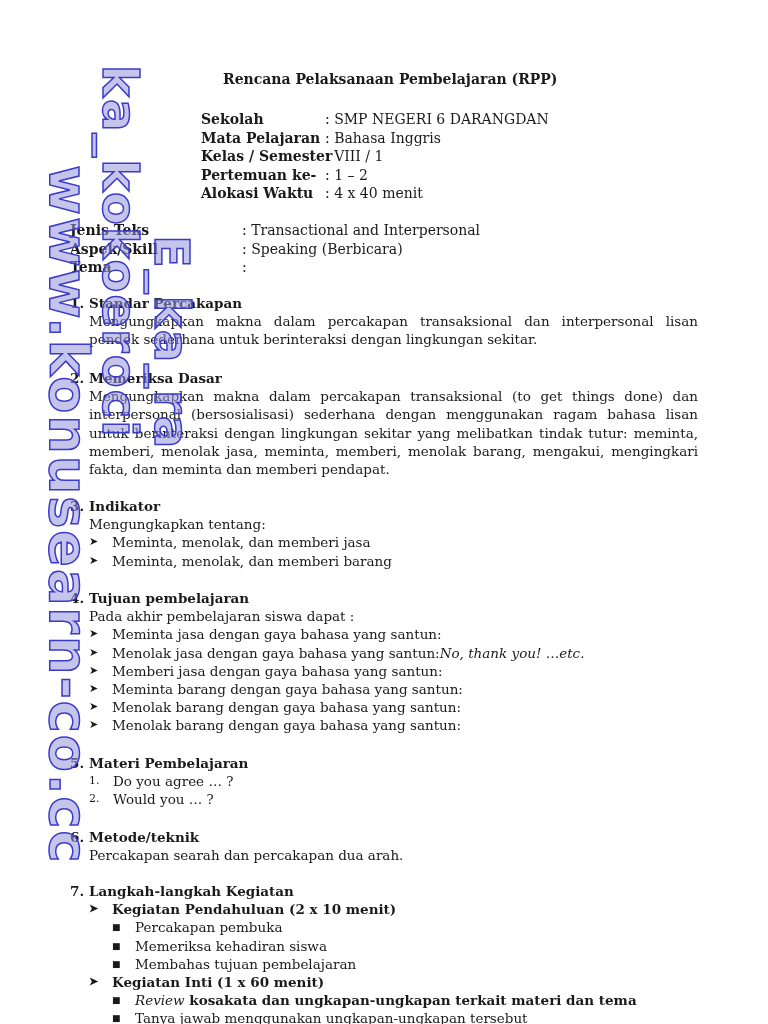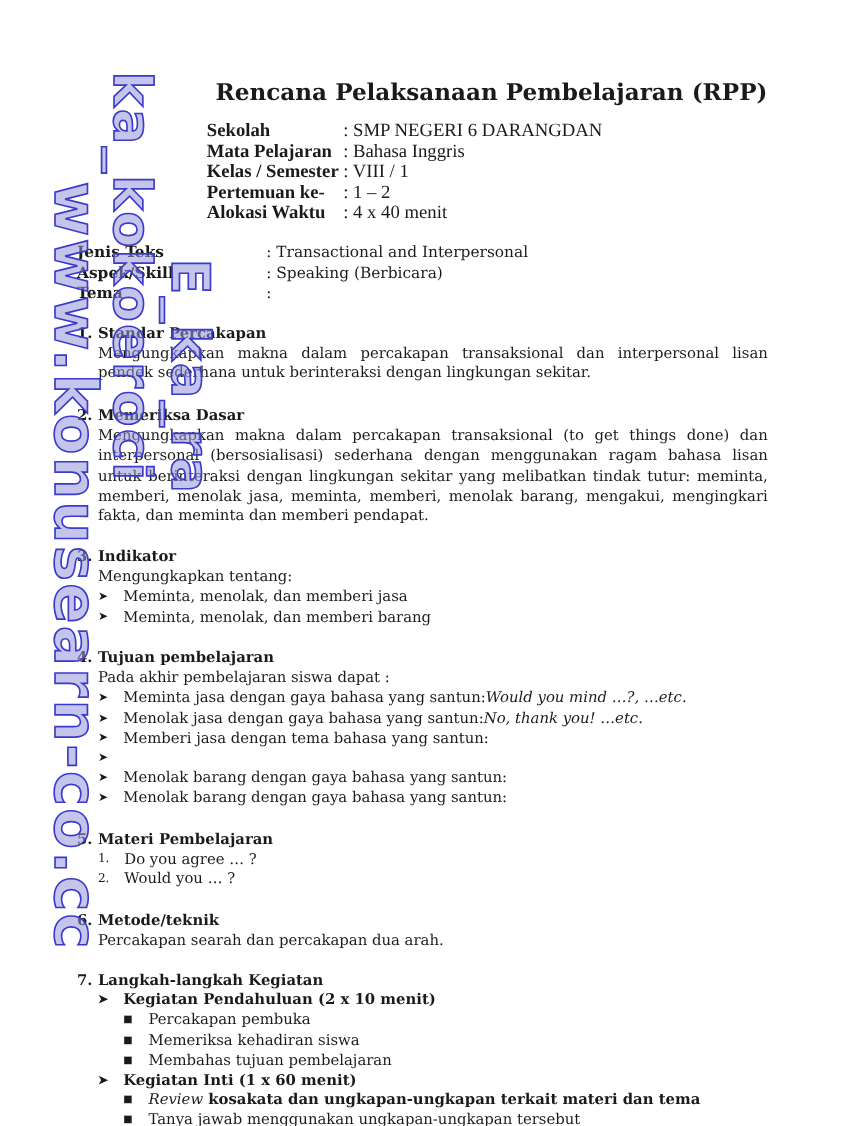--- a/index.html
+++ b/index.html
@@ -23,26 +23,26 @@
     letter-spacing: 2px;
     z-index: 2;
     pointer-events: none;
   }
   .wm1 { left: 100px; top: 165px; font-size: 54px; }
   .wm2 { left: 148px; top: 65px;  font-size: 48px; }
   .wm3 { left: 200px; top: 235px; font-size: 48px; }
 
   .content { position: absolute; left: 0; top: 0; z-index: 1; }
   .title {
-    position: absolute; left: 196px; top: 71px;
-    font-size: 21px; font-weight: bold; white-space: nowrap;
+    position: absolute; left: 223px; top: 71px;
+    font-size: 14px; font-weight: bold; white-space: nowrap;
   }
   .meta {
-    position: absolute; left: 188px; top: 110px;
-    font-size: 17px; line-height: 18.5px; font-family: Liberation Serif, serif;
+    position: absolute; left: 201px; top: 110px;
+    font-size: 14px; line-height: 18.5px;
   }
   .meta-row { display: flex; white-space: nowrap; }
   .meta-row .k { width: 124px; font-weight: bold; }
   .meta-row .v { }
 
   .info {
     position: absolute; left: 70px; top: 221px;
     font-size: 14px; line-height: 18.5px;
   }
   .info-row { display: flex; white-space: nowrap; }
@@ -152,33 +152,33 @@
     <div class="sec" style="top:589px;">
       <div class="sec-h">
         <span class="num">4.</span>
         <span>Tujuan pembelajaran</span>
       </div>
       <div class="para nowrap">Pada akhir pembelajaran siswa dapat :</div>
       <ul class="ul">
         <li>
           <span class="b">➤</span>
           <span>Meminta jasa dengan gaya bahasa yang santun: </span>
-            <span class="ital">Would you mind …?, …etc.</span>
         </li>
         <li>
           <span class="b">➤</span>
           <span>Menolak jasa dengan gaya bahasa yang santun: </span>
             <span class="ital">No, thank you! …etc.</span>
         </li>
         <li>
           <span class="b">➤</span>
-          <span>Memberi jasa dengan tema bahasa yang santun:</span>
-        </li>
-        <li>
-          <span class="b">➤</span>
+          <span>Memberi jasa dengan gaya bahasa yang santun:</span>
+        </li>
+        <li>
+          <span class="b">➤</span>
+          <span>Meminta barang dengan gaya bahasa yang santun:</span>
         </li>
         <li>
           <span class="b">➤</span>
           <span>Menolak barang dengan gaya bahasa yang santun:</span>
         </li>
         <li>
           <span class="b">➤</span>
           <span>Menolak barang dengan gaya bahasa yang santun:</span>
         </li>
       </ul>

